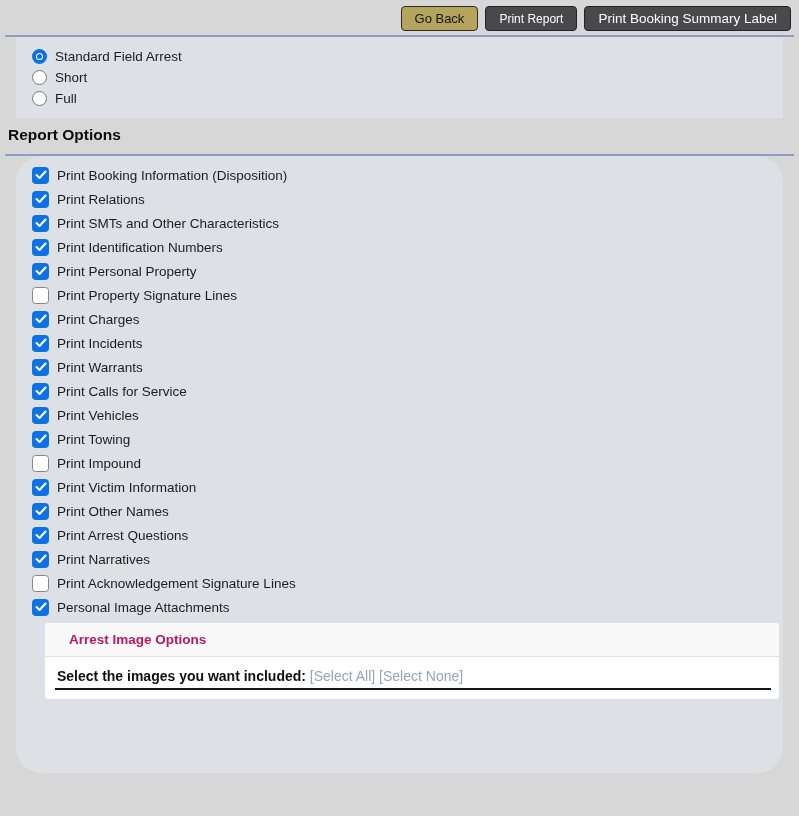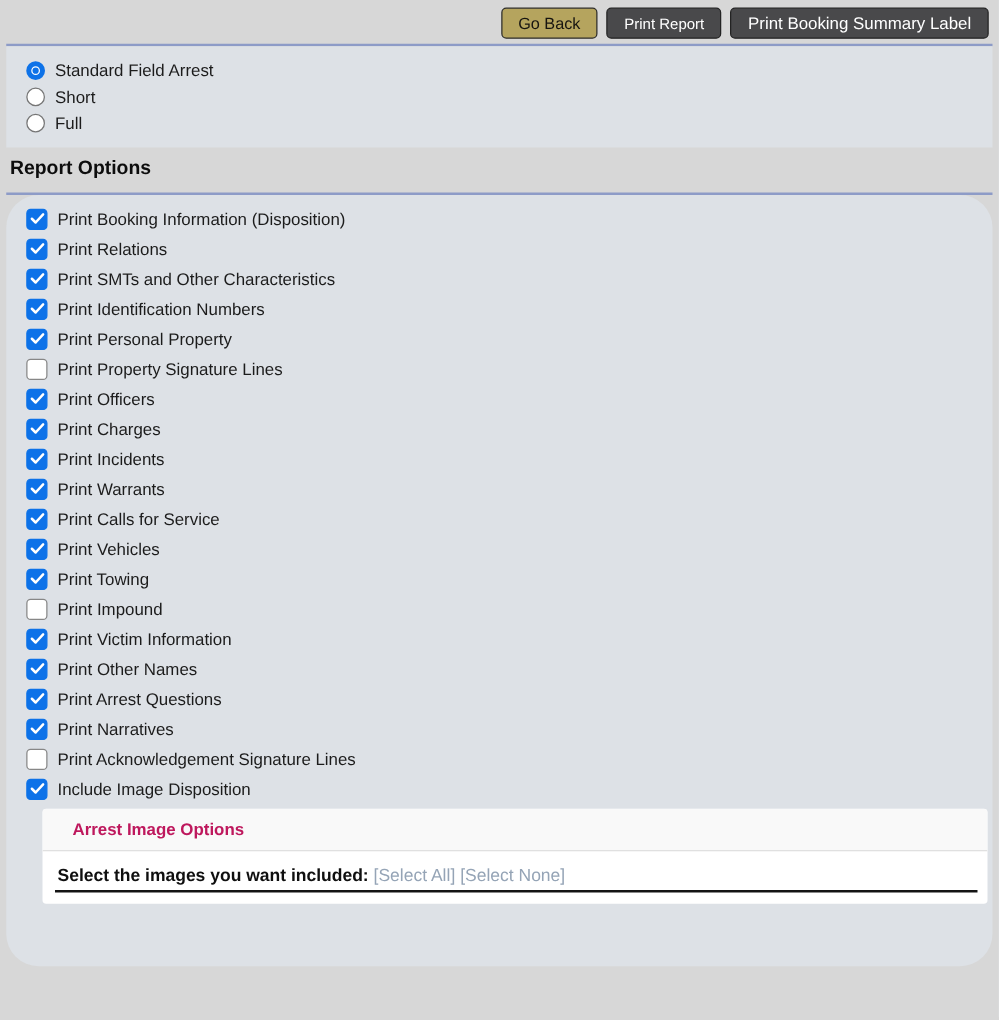--- a/index.html
+++ b/index.html
@@ -29,21 +29,21 @@
   }
   .btn-tan{background:var(--button_tan);color:#161410;font-size:13px;}
   .btn-dark{background:var(--button_dark);color:#ffffff;border-color:#232323;}
   .btn-report{font-size:12px;}
   .btn-label{font-size:13.5px;}
   
   .section-heading{font-size:15.5px;font-weight:bold;color:#0d0d0d;padding:13px 0 12px 8px;margin:0;line-height:18px;}
   .section-heading.second{padding:8px 0 10px 8px;}
   .divider{border:none;border-top:2px solid var(--divider_blue);margin:0 5px;height:0;}
   
-  .panel{background:var(--panel_bg);margin:0 5px;}
+  .panel{background:var(--panel_bg);margin:0 16px;}
   .panel.templates{padding:9px 0 9px 16px;}
   .panel.report{padding:7px 0 0 16px;min-height:617px;border-radius:26px;}
   
   .radio-row{display:flex;align-items:center;height:21px;gap:8px;}
   .radio{width:15px;height:15px;border-radius:50%;background:#fff;border:1px solid #767676;position:relative;flex:0 0 auto;cursor:pointer;}
   .radio.checked{border:4px solid var(--accent_blue);}
   .radio.checked::after{content:"";position:absolute;left:50%;top:50%;width:5px;height:5px;margin:-2.5px 0 0 -2.5px;border-radius:50%;background:var(--accent_blue);}
   
   .cb-row{display:flex;align-items:center;height:24px;gap:8px;}
   .cb{width:17px;height:17px;border-radius:3.5px;background:#fff;border:1px solid #878787;flex:0 0 auto;display:flex;align-items:center;justify-content:center;cursor:pointer;}
@@ -134,28 +134,20 @@
         <div class="cb-row">
           <span class="cb"></span>
           <span class="opt-label">Print Property Signature Lines</span>
         </div>
         <div class="cb-row">
           <span class="cb checked">
             <svg width="12" height="10" viewBox="0 0 12 10">
               <polyline points="1.5,5 4.5,8 10.5,1.5" fill="none" stroke="#ffffff" stroke-width="2" stroke-linecap="round" stroke-linejoin="round"></polyline>
             </svg>
           </span>
-          <span class="opt-label">Print Officers</span>
-        </div>
-        <div class="cb-row">
-          <span class="cb checked">
-            <svg width="12" height="10" viewBox="0 0 12 10">
-              <polyline points="1.5,5 4.5,8 10.5,1.5" fill="none" stroke="#ffffff" stroke-width="2" stroke-linecap="round" stroke-linejoin="round"></polyline>
-            </svg>
-          </span>
           <span class="opt-label">Print Charges</span>
         </div>
         <div class="cb-row">
           <span class="cb checked">
             <svg width="12" height="10" viewBox="0 0 12 10">
               <polyline points="1.5,5 4.5,8 10.5,1.5" fill="none" stroke="#ffffff" stroke-width="2" stroke-linecap="round" stroke-linejoin="round"></polyline>
             </svg>
           </span>
           <span class="opt-label">Print Incidents</span>
         </div>
@@ -230,21 +222,21 @@
         <div class="cb-row">
           <span class="cb"></span>
           <span class="opt-label">Print Acknowledgement Signature Lines</span>
         </div>
         <div class="cb-row">
           <span class="cb checked">
             <svg width="12" height="10" viewBox="0 0 12 10">
               <polyline points="1.5,5 4.5,8 10.5,1.5" fill="none" stroke="#ffffff" stroke-width="2" stroke-linecap="round" stroke-linejoin="round"></polyline>
             </svg>
           </span>
-          <span class="opt-label">Include Image Disposition</span>
+          <span class="opt-label">Personal Image Attachments</span>
         </div>
       </div>
 
     <div class="image-card">
       <div class="image-card-header">Arrest Image Options</div>
       <div class="image-card-body">
         <div class="select-row">
           <span class="select-prompt">Select the images you want included:</span>
           <a class="select-link">[Select All]</a>
           <a class="select-link">[Select None]</a>

